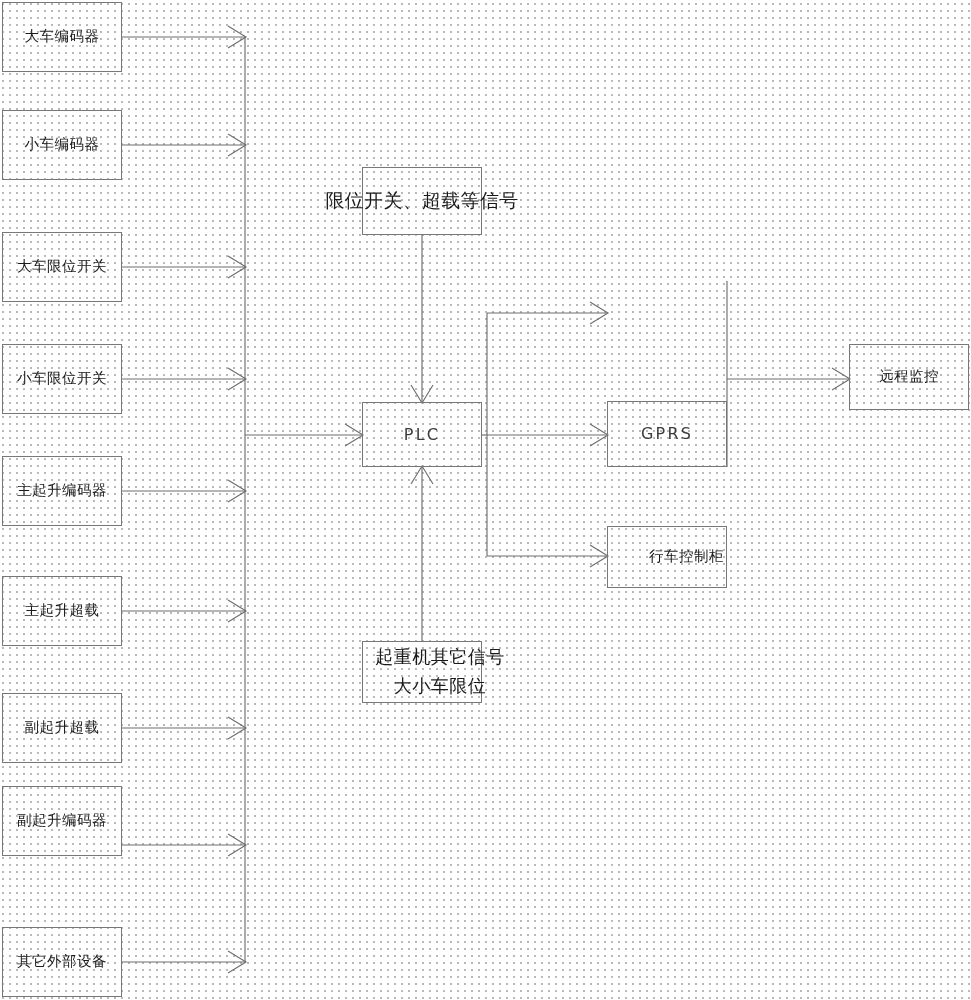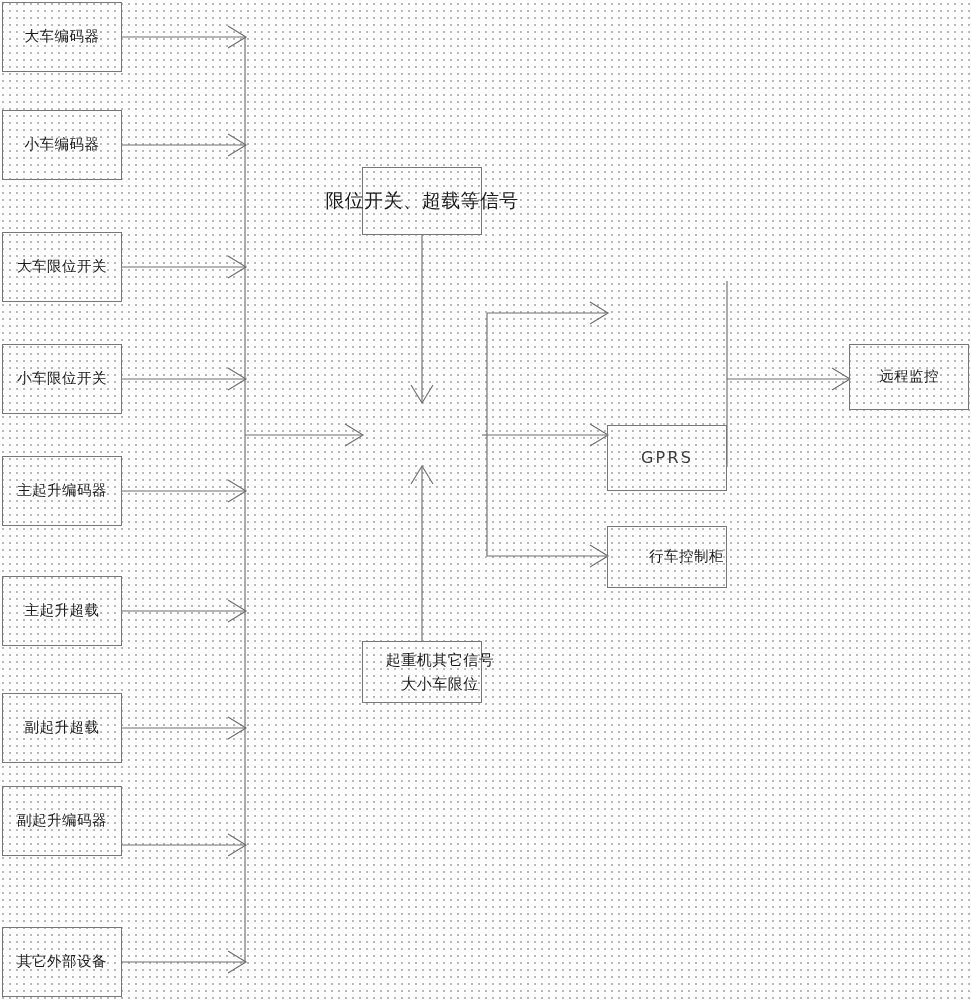--- a/index.html
+++ b/index.html
@@ -46,21 +46,21 @@
   .node .line {
     display: block;
   }
   .node.latin {
     font-family: "DejaVu Sans", "Liberation Sans", sans-serif;
     font-size: 16px;
     letter-spacing: 2.2px;
     color: #3c3c3c;
   }
   .node.two-line {
-    font-size: 15px;
+    font-size: 18px;
     line-height: 1.6;
     padding-left: 36px;
   }
   .node.wide-label {
     font-size: 19px;
     letter-spacing: 0.3px;
   }
 </style>
 </head>
 <body>
@@ -176,27 +176,30 @@
     <span class="line">副起升编码器</span>
   </div>
   <div class="node" style="left:2px;top:927px;width:120px;height:70px;">
     <span class="line">其它外部设备</span>
   </div>
 
   <div class="node wide-label" style="left:362px;top:167px;width:120px;height:68px;">
     <span class="line">限位开关、超载等信号</span>
   </div>
 
+  <div class="node latin" style="left:362px;top:402px;width:120px;height:65px;">
+    <span class="line">PLC</span>
+  </div>
 
   <div class="node two-line" style="left:362px;top:641px;width:120px;height:62px;">
     <span class="line">起重机其它信号</span>
     <span class="line">大小车限位</span>
   </div>
 
-  <div class="node latin" style="left:607px;top:401px;width:120px;height:66px;margin-top:24px;">
+  <div class="node latin" style="left:607px;top:401px;width:120px;height:66px;">
     <span class="line">GPRS</span>
   </div>
   <div class="node" style="left:607px;top:526px;width:120px;height:62px;padding-left:39px;">
     <span class="line">行车控制柜</span>
   </div>
 
   <div class="node" style="left:849px;top:344px;width:120px;height:66px;">
     <span class="line">远程监控</span>
   </div>
 

